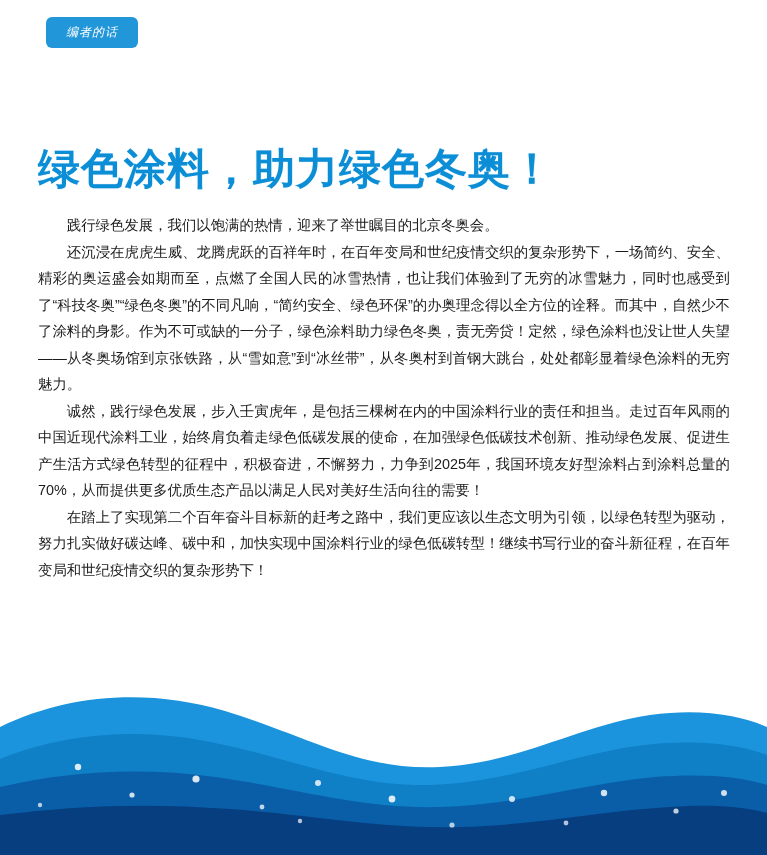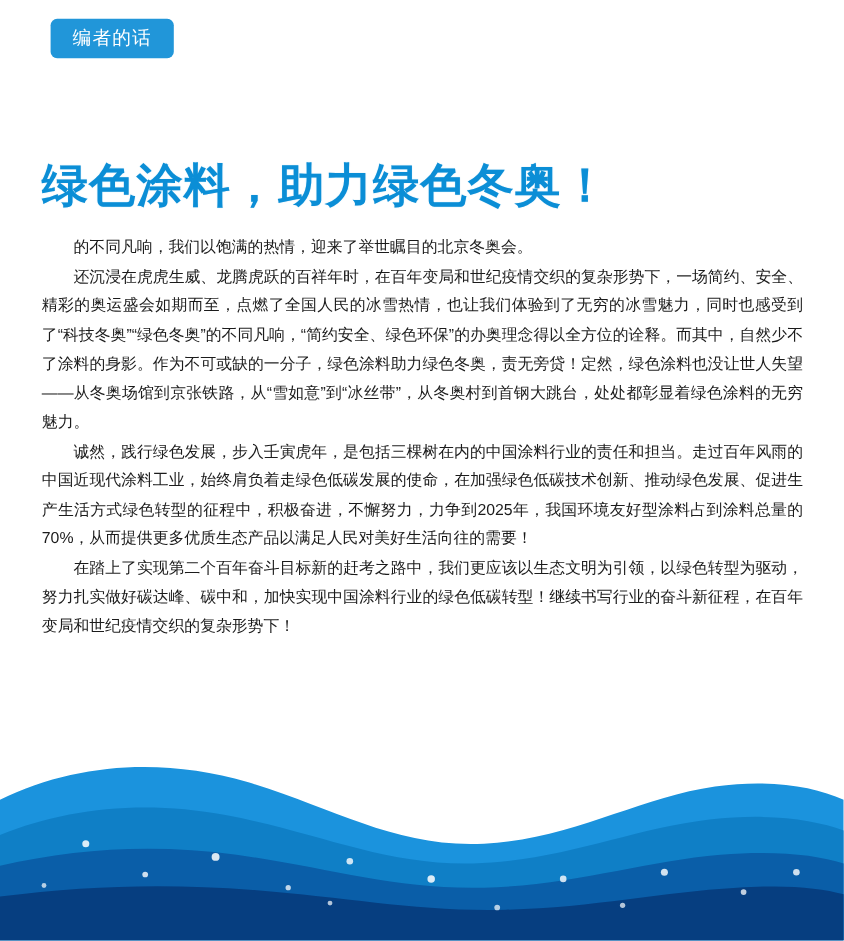--- a/index.html
+++ b/index.html
@@ -18,26 +18,27 @@
     position: relative;
     width: 767px;
     height: 855px;
   }
   .badge {
     position: absolute;
     left: 46px;
     top: 17px;
     background: #2196d9;
     color: #ffffff;
-    font-size: 17px;
+    font-size: 12px;
     letter-spacing: 1px;
     padding: 9px 20px 10px 20px;
     border-radius: 6px;
     line-height: 1;
     white-space: nowrap;
+    font-style: italic;
   }
   .headline {
     position: absolute;
     left: 38px;
     top: 123px;
     color: #0b8ed6;
     font-size: 42px;
     font-weight: bold;
     letter-spacing: 1px;
     line-height: 1.2;
@@ -76,21 +77,21 @@
 </head>
 <body>
 
 <div class="page">
 
   <div class="badge">编者的话</div>
 
   <div class="headline">绿色涂料，助力绿色冬奥！</div>
 
   <div class="article">
-    <p>的不同凡响，我们以饱满的热情，迎来了举世瞩目的北京冬奥会。</p>
+    <p>践行绿色发展，我们以饱满的热情，迎来了举世瞩目的北京冬奥会。</p>
     <p>还沉浸在虎虎生威、龙腾虎跃的百祥年时，在百年变局和世纪疫情交织的复杂形势下，一场简约、安全、精彩的奥运盛会如期而至，点燃了全国人民的冰雪热情，也让我们体验到了无穷的冰雪魅力，同时也感受到了“科技冬奥”“绿色冬奥”的不同凡响，“简约安全、绿色环保”的办奥理念得以全方位的诠释。而其中，自然少不了涂料的身影。作为不可或缺的一分子，绿色涂料助力绿色冬奥，责无旁贷！定然，绿色涂料也没让世人失望——从冬奥场馆到京张铁路，从“雪如意”到“冰丝带”，从冬奥村到首钢大跳台，处处都彰显着绿色涂料的无穷魅力。</p>
     <p>诚然，践行绿色发展，步入壬寅虎年，是包括三棵树在内的中国涂料行业的责任和担当。走过百年风雨的中国近现代涂料工业，始终肩负着走绿色低碳发展的使命，在加强绿色低碳技术创新、推动绿色发展、促进生产生活方式绿色转型的征程中，积极奋进，不懈努力，力争到2025年，我国环境友好型涂料占到涂料总量的70%，从而提供更多优质生态产品以满足人民对美好生活向往的需要！</p>
     <p>在踏上了实现第二个百年奋斗目标新的赶考之路中，我们更应该以生态文明为引领，以绿色转型为驱动，努力扎实做好碳达峰、碳中和，加快实现中国涂料行业的绿色低碳转型！继续书写行业的奋斗新征程，在百年变局和世纪疫情交织的复杂形势下！</p>
   </div>
 
   <div class="wave-wrap">
     <svg viewBox="0 0 767 180" preserveAspectRatio="none" xmlns="http://www.w3.org/2000/svg">
       <path d="M0,52 C70,18 150,14 225,36 C305,60 360,96 440,92 C520,88 580,50 650,40 C700,33 740,40 767,52 L767,180 L0,180 Z" fill="#1b93dd"></path>
       <path d="M0,84 C60,60 130,52 205,66 C290,82 350,112 430,110 C510,108 575,78 645,70 C700,64 740,70 767,80 L767,180 L0,180 Z" fill="#0f7fc6"></path>
       <path d="M0,112 C70,96 140,92 215,102 C300,114 360,134 440,132 C520,130 585,108 655,102 C705,98 742,102 767,110 L767,180 L0,180 Z" fill="#0a5ea8"></path>

